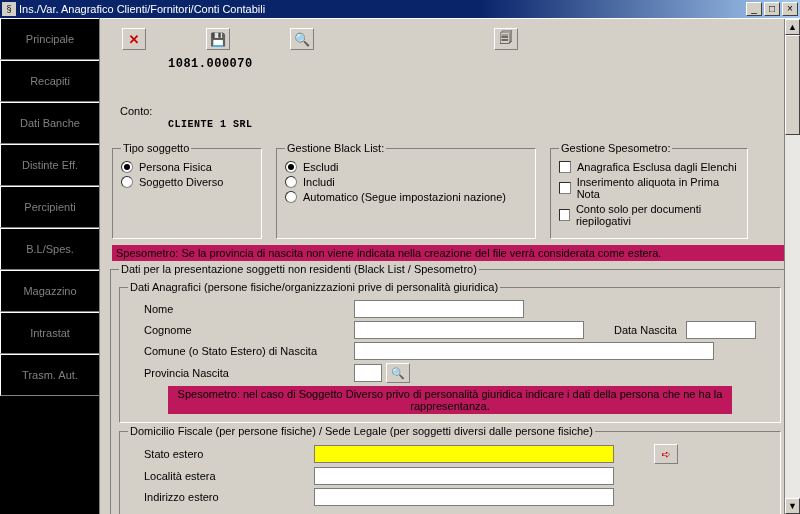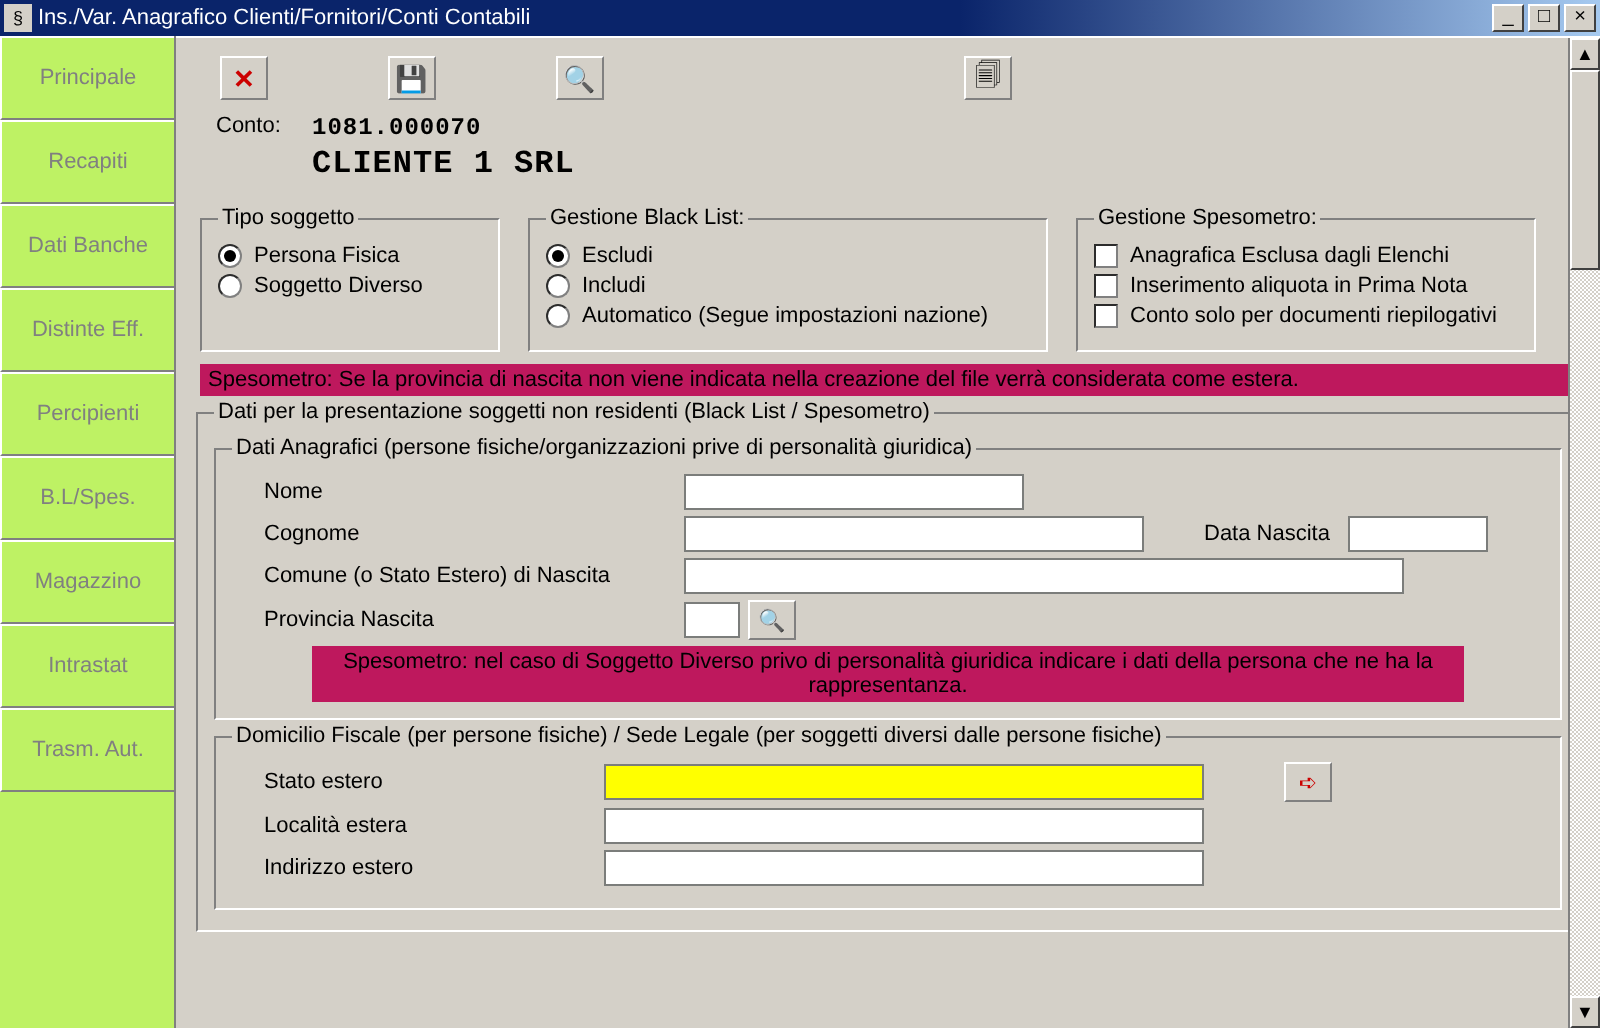--- a/index.html
+++ b/index.html
@@ -31,22 +31,22 @@
   .titlebar .winbtn {
     width:16px;height:14px;background:#d4d0c8;
     border:1px solid #fff;border-right-color:#404040;border-bottom-color:#404040;
     font-size:10px;line-height:12px;text-align:center;color:#000;font-family:Arial;
   }
   .main {
     display:flex;
     height: calc(514px - 18px);
   }
   .tabstrip {
-    width: 88px;
-    background:#bef264;
+    width: 100px;
+    background:#000000;
     border-right:1px solid #808080;
   }
   .vtab {
     height:42px;
     border:1px solid #fff;
     border-right:none;
     border-bottom:1px solid #808080;
     display:flex;align-items:center;justify-content:center;
     color:#808080;
     text-align:center;
@@ -68,35 +68,35 @@
   }
   .tbtn {
     width:24px;height:22px;
     border:1px solid #fff;
     border-right-color:#808080;border-bottom-color:#808080;
     background:#d4d0c8;
     display:flex;align-items:center;justify-content:center;
     font-size:13px;
   }
   .contoRow { margin:4px 0 2px 14px; display:flex; }
-  .contoRow .lbl { width:48px; }
+  .contoRow .lbl { width:48px;margin-top:48px; }
   .contoRow .val { font-weight:bold; font-family:"Courier New",monospace; font-size:12px; letter-spacing:0.5px;}
-  .contoName { margin-left:62px; font-weight:bold; font-family:"Courier New",monospace; font-size:16px;letter-spacing:0.5px; }
+  .contoName { margin-left:62px; font-weight:bold; font-family:"Courier New",monospace; font-size:10px;letter-spacing:0.5px; }
   fieldset {
     border:1px solid #fff;
     border-top-color:#808080;border-left-color:#808080;
     margin:4px 4px;
     padding:4px 8px 8px 8px;
   }
   legend { padding:0 2px; color:#000; }
   .row3 { display:flex; gap:6px; margin:8px 2px 0 2px; }
   .row3 fieldset { flex:0 0 auto; }
   .fs-tipo { width:150px; }
   .fs-black { width:260px; }
-  .fs-speso { width:230px; }
+  .fs-speso { width:198px; }
   .radline, .chkline { display:flex; align-items:center; gap:6px; margin:3px 0; }
   .radio, .check {
     width:12px;height:12px;border:1px inset #808080;background:#fff;
   }
   .radio { border-radius:50%; position:relative;}
   .radio.sel::after{content:"";position:absolute;left:2px;top:2px;width:6px;height:6px;border-radius:50%;background:#000;}
   .note {
     background:#be185d;
     padding:2px 4px;
     margin:2px 6px;

